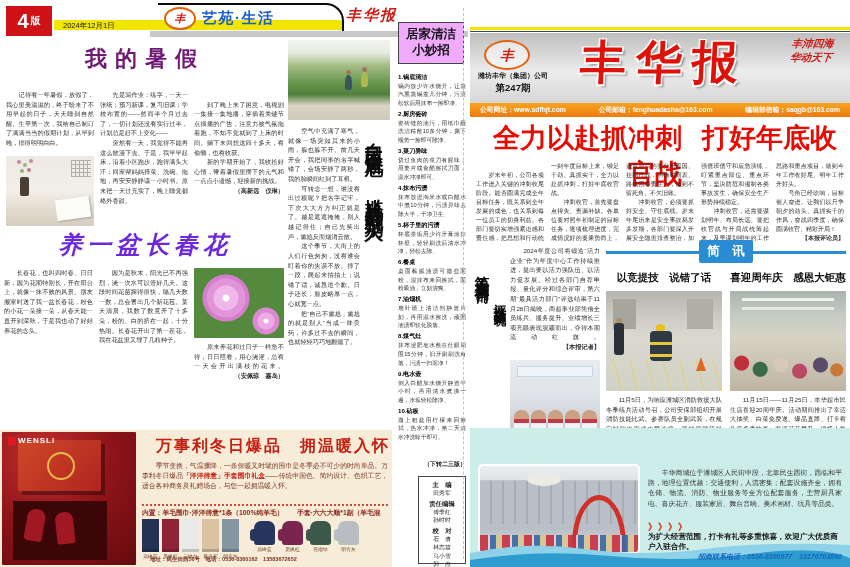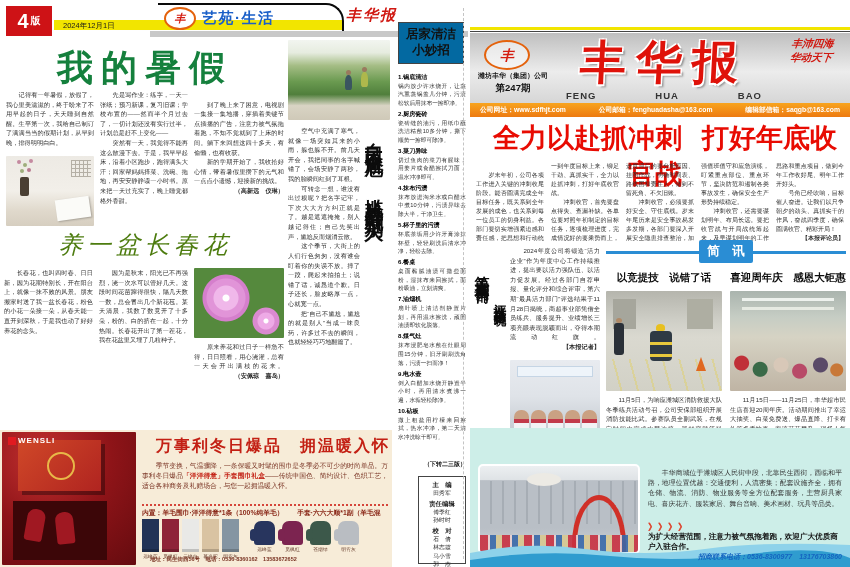--- a/index.html
+++ b/index.html
@@ -24,39 +24,39 @@
           border-right:2.5px solid #0a0a0a;border-radius:0 18px 0 0;}
   #lp-logo{left:164px;top:7px;width:28px;height:19px;border:2px solid #e4620c;border-radius:50%;
            display:flex;align-items:center;justify-content:center;background:#fff;}
   #lp-logo span{font-size:11px;font-weight:bold;font-style:italic;color:#d41c10;line-height:1;}
   #lp-section{left:202px;top:9px;font-size:15px;font-weight:bold;letter-spacing:1.5px;color:#1a5fc8;}
   #lp-papermark{left:346px;top:6px;font-size:15px;font-weight:bold;font-style:italic;
                 color:#d01812;font-family:"DejaVu Serif",serif;letter-spacing:2px;}
   #lp-gstripe{left:150px;top:31px;width:318px;height:6px;background:#c8c8c8;}
 
   
-  #a1-title{left:6px;top:44px;width:278px;text-align:center;font-size:36px;font-weight:900;
-            letter-spacing:8px;color:#15803d;}
+  #a1-title{left:6px;top:44px;width:278px;text-align:center;font-size:22px;font-weight:900;
+            letter-spacing:8px;color:#701a75;}
   #a1c1{left:6px;top:90px;width:88px;height:62px;overflow:hidden;}
   #a1c2{left:100px;top:90px;width:88px;height:138px;overflow:hidden;}
   #a1c3{left:194px;top:90px;width:90px;height:138px;overflow:hidden;}
   #ph-desk{left:6px;top:156px;width:88px;height:70px;
     background:linear-gradient(180deg,#edeae4 0%,#f2efe9 50%,#e0d9cc 78%,#d6cec0 100%);}
   #ph-desk .vase{position:absolute;left:16%;top:30%;width:9px;height:19px;background:#4a3f33;border-radius:2px;}
   #ph-desk .sprig{position:absolute;left:12%;top:6%;width:4px;height:4px;border-radius:50%;background:#c48aa0;
     box-shadow:6px 3px 0 #9fae7c,12px -1px 0 #c48aa0,3px 9px 0 #9fae7c,10px 8px 0 #b97a90;}
   #ph-desk .book{position:absolute;right:5%;bottom:10%;width:34px;height:21px;background:#fbfbf8;
     transform:rotate(-8deg);box-shadow:1px 1px 2px rgba(0,0,0,.25);}
   #ph-desk .basket{position:absolute;right:3%;top:5%;width:20px;height:17px;
     background:repeating-linear-gradient(90deg,#b4afa5 0 1px,transparent 1px 4px),
                repeating-linear-gradient(0deg,#b4afa5 0 1px,transparent 1px 4px);}
 
   
-  #a2-title{left:6px;top:229px;width:278px;text-align:center;font-size:24px;font-weight:normal;
-            font-style:italic;font-family:"DejaVu Serif",serif;letter-spacing:5px;color:#4d7c0f;}
+  #a2-title{left:6px;top:229px;width:278px;text-align:center;font-size:24px;font-weight:bold;
+            font-style:italic;font-family:"DejaVu Serif",serif;letter-spacing:5px;color:#6d28d9;}
   #a2c1{left:4px;top:268px;width:89px;height:160px;overflow:hidden;}
   #a2c2{left:99px;top:268px;width:89px;height:160px;overflow:hidden;}
   #a2c3{left:194px;top:342px;width:90px;height:86px;overflow:hidden;}
   #ph-flower{left:194px;top:268px;width:90px;height:70px;
     background:radial-gradient(circle at 80% 85%,#3c6a2c 0 18%,transparent 19%),
                radial-gradient(circle at 10% 90%,#3c6a2c 0 15%,transparent 16%),
                linear-gradient(135deg,#6fae4f 0%,#578c3e 55%,#49783три 100%);
     background-color:#55893d;}
   #ph-flower .bloom{position:absolute;left:8%;top:8%;width:50px;height:48px;border-radius:50%;
     background:radial-gradient(circle at 50% 50%,#ffffff 0 3px,#f0b8ea 4px 12px,#e194d8 13px 19px,#d57fcc 20px 23px,transparent 24px);}
@@ -70,21 +70,21 @@
   .runner::before{content:"";position:absolute;top:-5px;left:1px;width:5px;height:5px;border-radius:50%;background:#9a7a5e;}
   #ph-park .r1{left:56%;top:44%;background:#3a5560;}
   #ph-park .r2{left:72%;top:40%;background:#aeb84c;}
   #essay-text{left:288px;top:126px;width:72px;height:302px;overflow:hidden;}
   #essay-vt{left:360px;top:128px;height:306px;width:28px;font-family:"DejaVu Serif",serif;
             font-weight:bold;color:#0c0c0c;letter-spacing:4px;}
   #essay-vt .v1{font-size:19px;}
   #essay-vt .v2{font-size:19px;margin-top:26px;}
 
   
-  #tips-title{left:398px;top:22px;width:64px;height:40px;border:1.5px solid #444;background:#0369a1;
+  #tips-title{left:398px;top:22px;width:64px;height:40px;border:1.5px solid #444;background:#f0abfc;
       display:flex;flex-direction:column;align-items:center;justify-content:center;line-height:1.25;}
   #tips-title div{font-size:12.5px;font-weight:bold;color:#111;}
   #tips-list{left:398px;top:70px;width:68px;}
   .tip-h{font-size:6.1px;font-weight:bold;color:#000;margin-top:2.5px;}
   .tip-t{font-size:5.7px;line-height:1.5;text-align:justify;color:#333;}
   #tips-jump{left:398px;top:460px;width:68px;text-align:right;font-size:6px;font-weight:bold;color:#111;}
   #staff-box{left:418px;top:476px;width:48px;height:88px;border:1.5px solid #444;background:#fff;
       text-align:center;font-size:5.8px;line-height:1.45;color:#222;padding-top:2px;box-sizing:border-box;}
   #staff-box .lab{font-weight:bold;font-size:6.4px;margin-top:1px;}
 
@@ -404,25 +404,20 @@
 
   <div class="abs" id="rp-yline"></div>
   <div class="abs" id="rp-bline"></div>
   <div class="abs" id="mast"></div>
   <div class="abs" id="rp-logo">
     <span>丰</span>
   </div>
   <div class="abs" id="rp-company">潍坊丰华（集团）公司</div>
   <div class="abs" id="rp-issue">第247期</div>
   <div class="abs" id="rp-title">丰华报</div>
-  <div class="abs" id="rp-py">
-    <span>FENG</span>
-    <span>HUA</span>
-    <span>BAO</span>
-  </div>
   <div class="abs" id="rp-slogan">
     <div>丰沛四海</div>
     <div>华动天下</div>
   </div>
   <div class="abs" id="rp-contact">
     <span>公司网址：www.sdfhjt.com</span>
     <span>公司邮箱：fenghuadasha@163.com</span>
     <span>编辑部信箱：saqgb@163.com</span>
   </div>
 
@@ -482,21 +477,21 @@
 
   <div class="abs" id="rad">
     <div class="photo" id="ph-mall">
       <div class="win"></div>
       <div class="sign"></div>
       <div class="arch"></div>
       <div class="shops"></div>
     </div>
     <div id="rad-body">　　丰华商城位于潍城区人民街中段，北靠民生西街，西临和平路，地理位置优越：交通便利，人流密集；配套设施齐全，拥有仓储、物流、消防、物业服务等全方位配套服务，主营厨具家电、喜庆花卉、服装家居、舞台音响、美术画材、玩具等品类。</div>
     <div id="rad-arrows">》》》》</div>
-    <div id="rad-cta">为扩大经营范围，注意力被气氛拖着跑，欢迎广大优质商户入驻合作。</div>
+    <div id="rad-cta">为扩大经营范围，打卡有礼等多重惊喜，欢迎广大优质商户入驻合作。</div>
     <div id="rad-phone">招商联系电话：0536-8300977　13176703860</div>
     <svg width="380" height="30" viewBox="0 0 380 30">
       <path d="M0 16 Q 55 4 115 12 T 235 12 T 380 8 V30 H0 Z" fill="#8ed2ea"></path>
       <path d="M0 23 Q 70 12 140 19 T 280 17 T 380 21 V30 H0 Z" fill="#2f9ccf"></path>
     </svg>
   </div>
 
 </div>
 
 </body></html>

